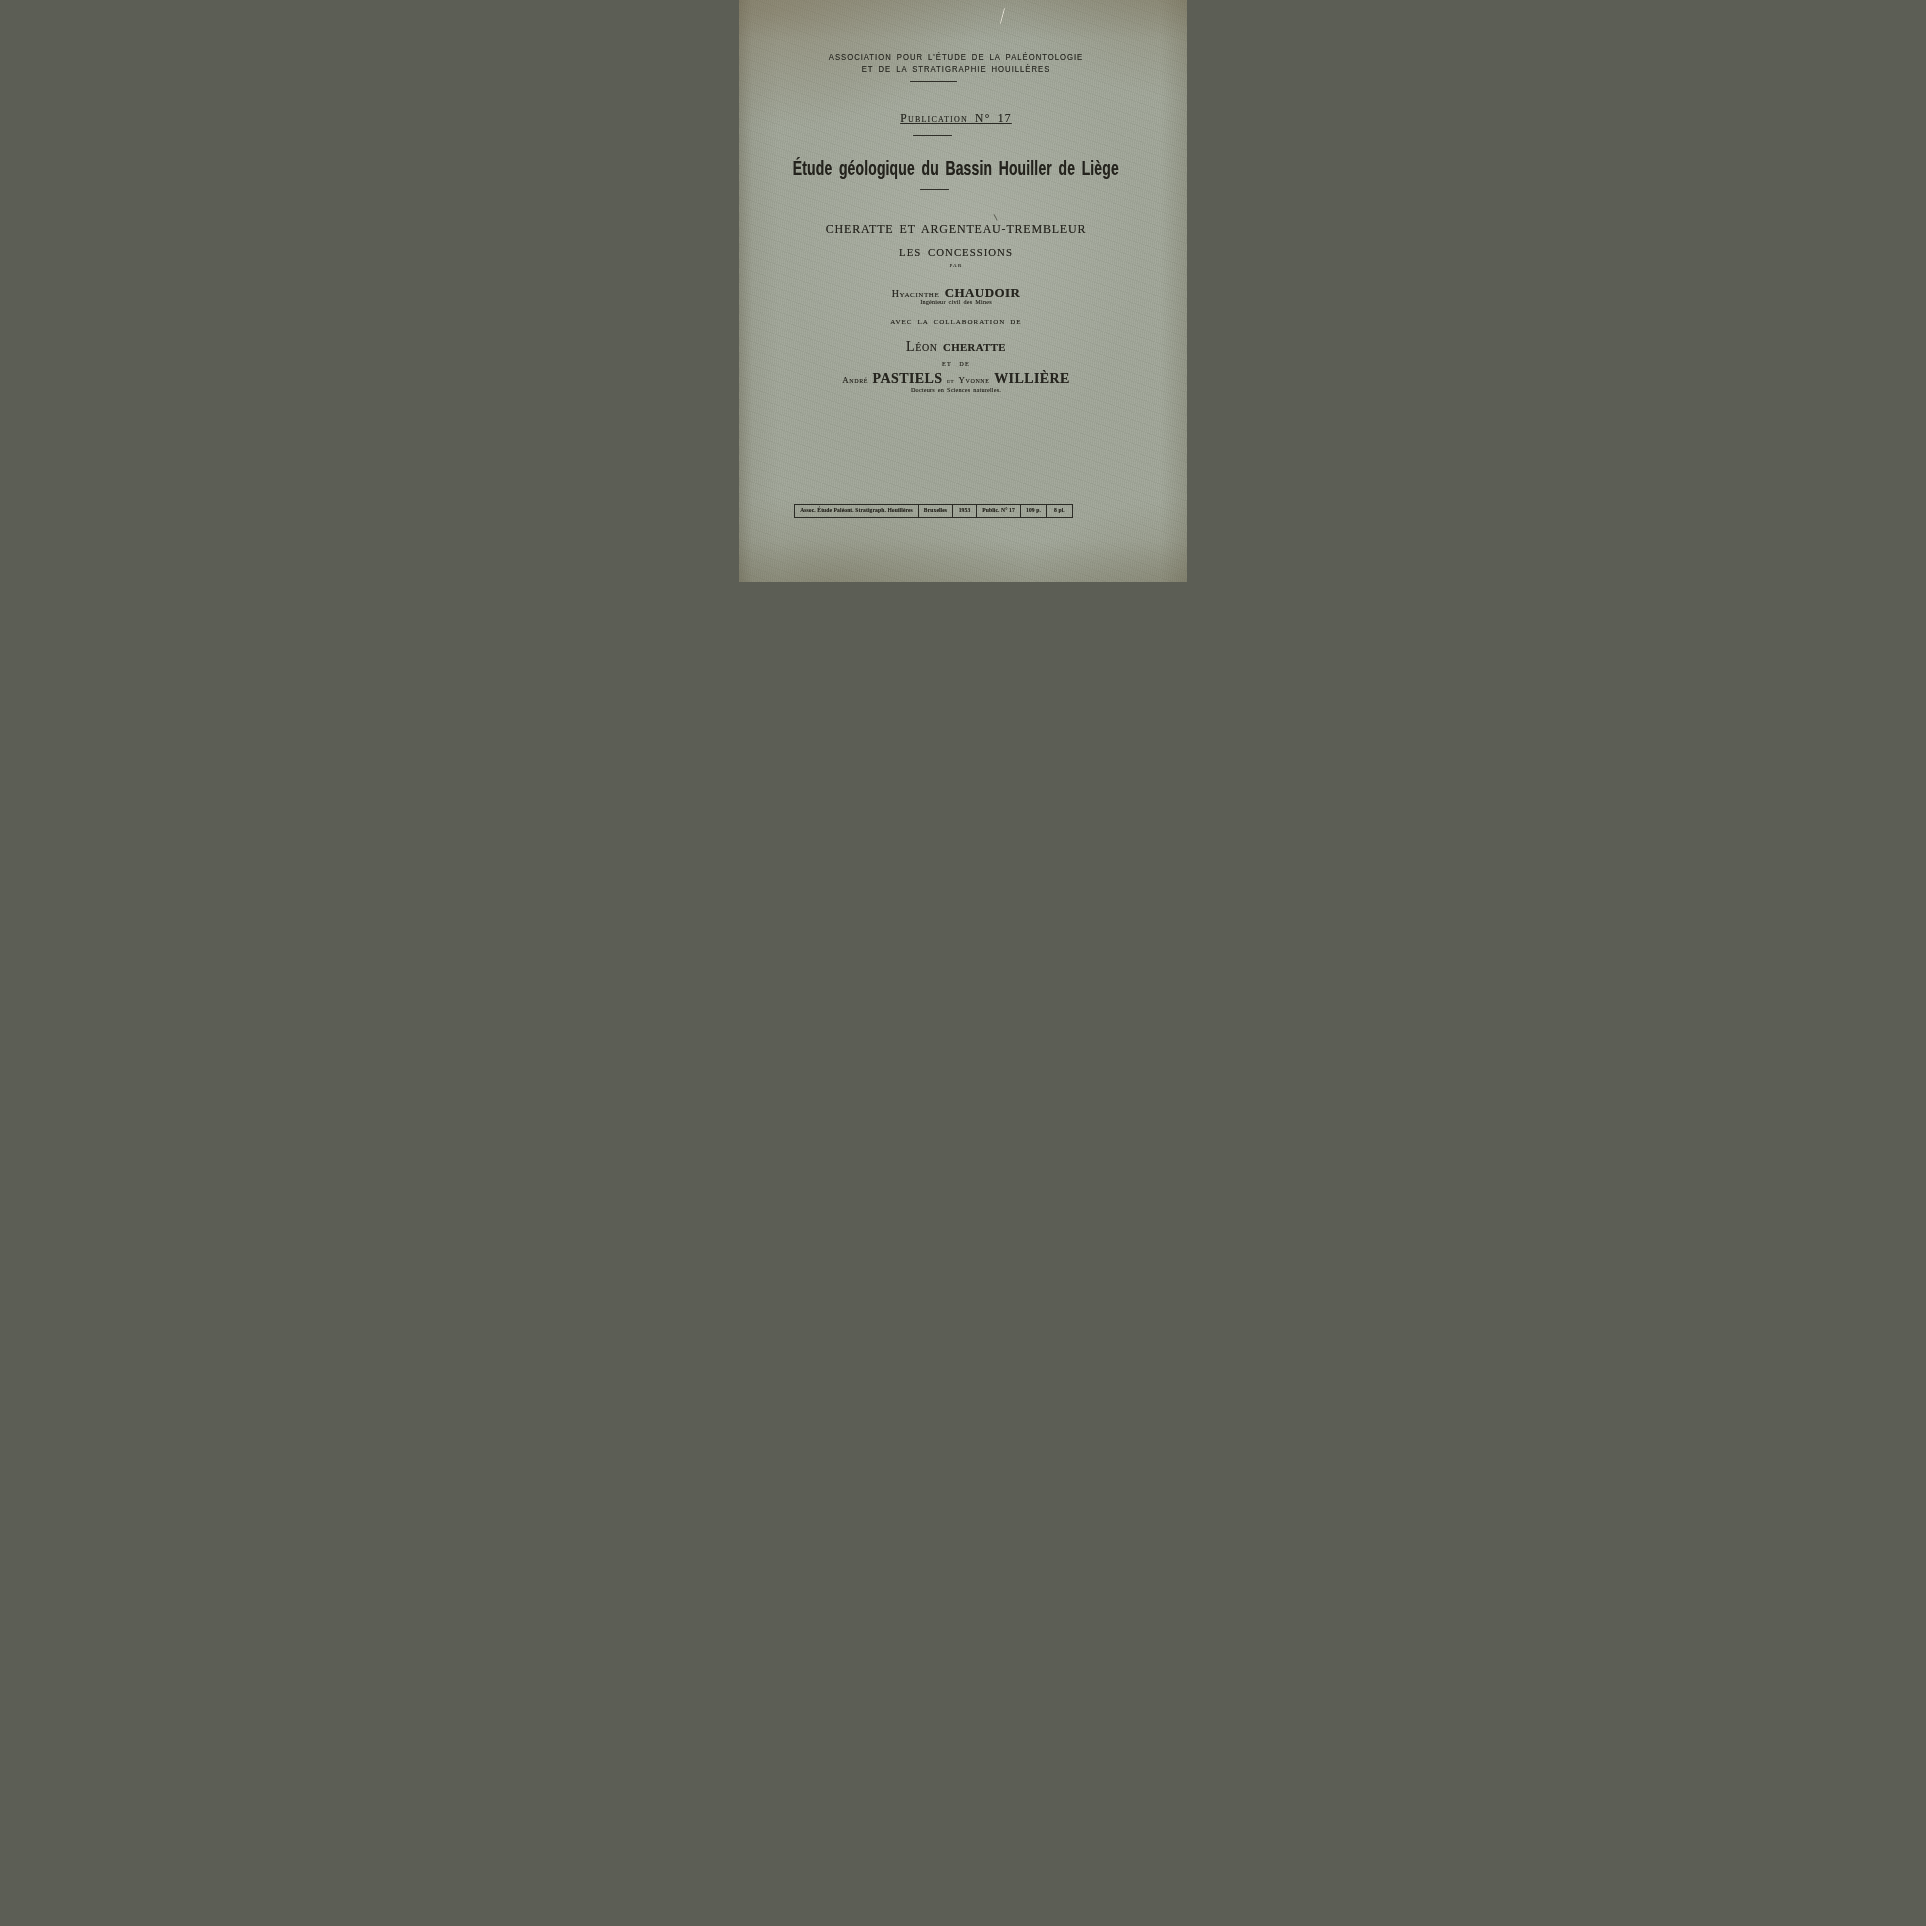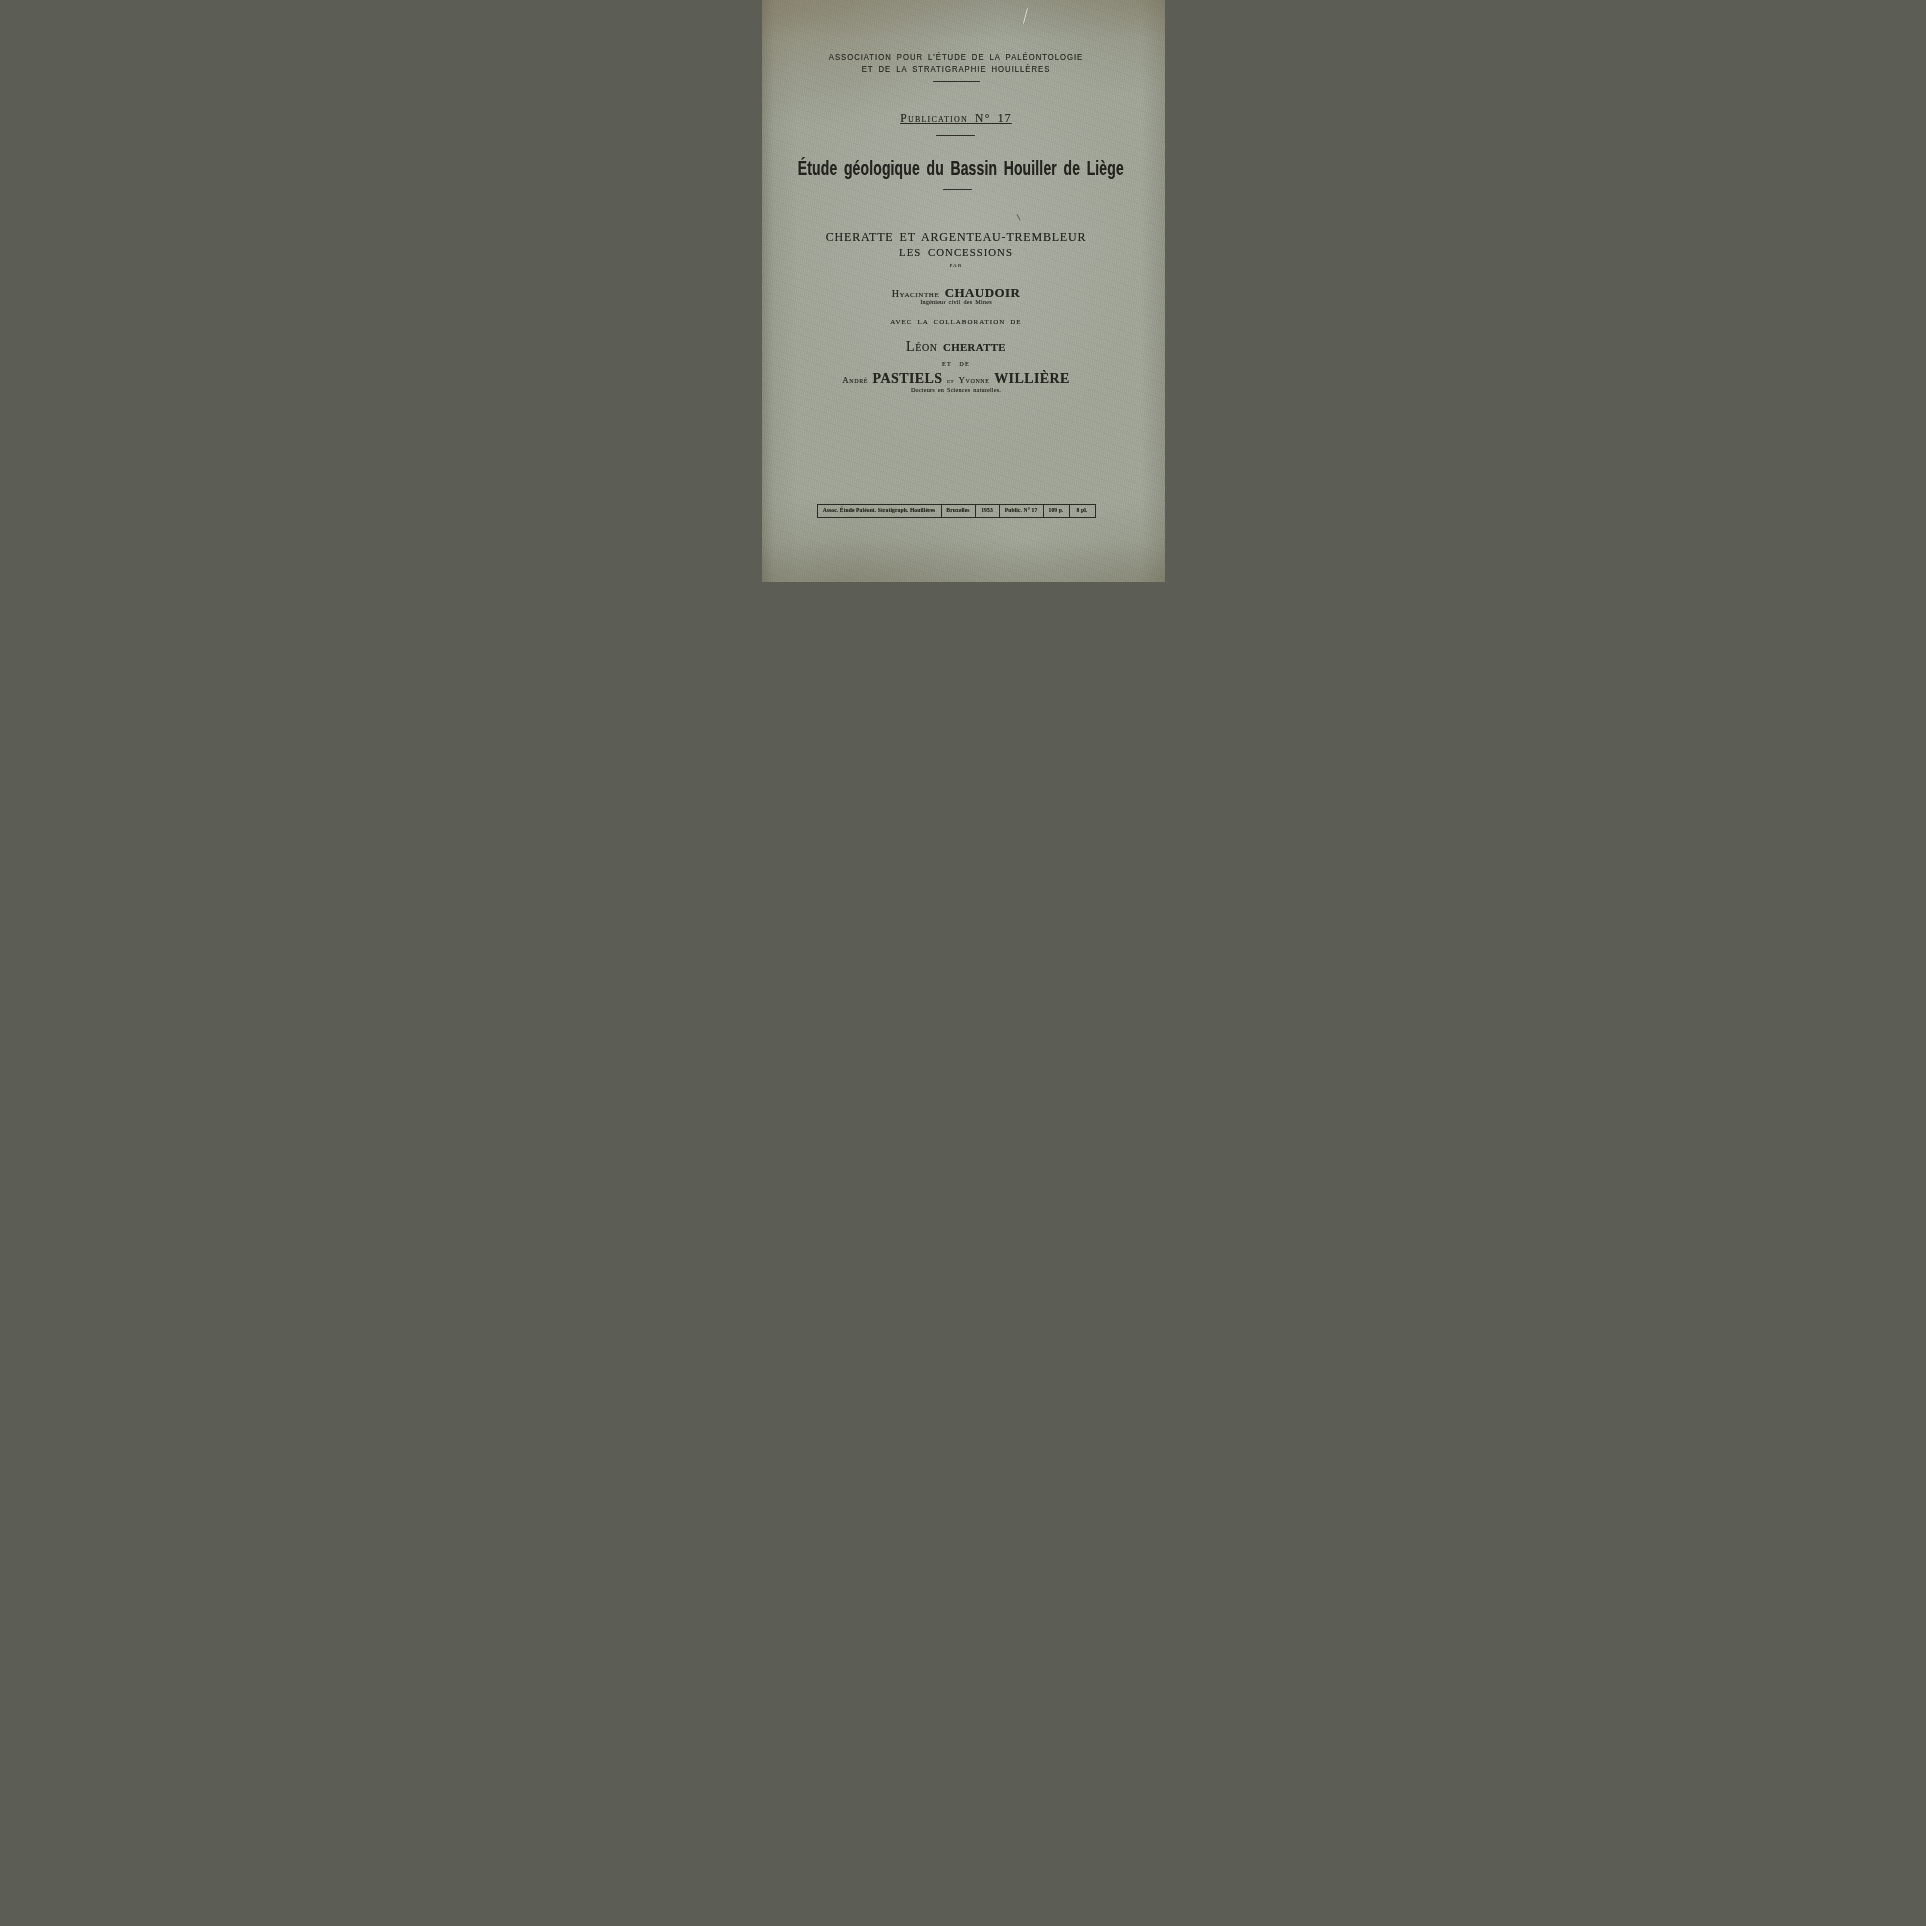--- a/index.html
+++ b/index.html
@@ -1,18 +1,18 @@
 <!DOCTYPE html>
 <html style="font-size:6.2px"><head>
 <meta charset="utf-8">
 <style>
   html,body{margin:0;padding:0;background:#5c5e55;}
   .page{
     position:relative;
-    width:403px;height:582px;
+    width:448px;height:582px;
     margin:0 auto;
     overflow:hidden;
     background-color:#a1a699;
     background-image:
       radial-gradient(ellipse 347px 193px at 8% 2%, rgba(118,102,74,0.34), rgba(118,102,74,0) 60%),
       radial-gradient(ellipse 270px 162px at 98% 0%, rgba(112,100,72,0.28), rgba(112,100,72,0) 60%),
       radial-gradient(ellipse 347px 146px at 20% 100%, rgba(100,92,66,0.25), rgba(100,92,66,0) 60%),
       radial-gradient(ellipse 270px 139px at 100% 100%, rgba(100,92,66,0.22), rgba(100,92,66,0) 60%),
       linear-gradient(90deg, rgba(80,72,52,0.30), rgba(80,72,52,0.08) 3%, rgba(80,72,52,0) 9%),
       linear-gradient(-90deg, rgba(84,78,56,0.20), rgba(84,78,56,0) 6%),
@@ -38,21 +38,21 @@
   .rule-assoc{top:81px;left:171px;width:47px;height:1.2px;}
   .publine{top:113px;font-size:11.6px;line-height:12.3px;font-variant:small-caps;
            letter-spacing:1.2px;word-spacing:3.1px;color:#2a2a24;text-decoration:underline;}
   .rule-pub{top:135px;left:174px;width:39px;height:1.2px;}
   .maintitle{top:159px;font-family:"Liberation Sans", sans-serif;font-weight:bold;
              font-size:17px;line-height:20px;color:#24231d;}
   .maintitle .stretch{display:inline-block;transform:scale(0.82,1.18);
                       transform-origin:50% 50%;word-spacing:3.1px;letter-spacing:0.2px;}
   .rule-title{top:189px;left:181px;width:29px;height:1px;}
   .sub1{top:211px;font-size:10.8px;line-height:10.8px;letter-spacing:1px;word-spacing:3.1px;margin-top:36px;}
-  .sub2{top:231px;font-size:12px;line-height:13px;letter-spacing:0.8px;word-spacing:2.3px;}
+  .sub2{top:223px;font-size:12px;line-height:13px;letter-spacing:0.8px;word-spacing:2.3px;}
   .par{top:263px;font-size:5px;line-height:6.2px;letter-spacing:1.3px;}
   .authorline{top:287px;line-height:11.6px;}
   .fn{font-variant:small-caps;font-size:10px;letter-spacing:0.6px;}
   .ln{font-weight:bold;font-size:13px;letter-spacing:0.4px;}
   .gap{display:inline-block;width:5.4px;}
   .authorsub{top:298px;font-size:6.2px;line-height:7.7px;letter-spacing:0.2px;word-spacing:1.2px;}
   .collab{top:318px;font-size:7px;line-height:8.5px;letter-spacing:1px;word-spacing:2.3px;}
   .name1{top:341px;line-height:11.6px;}
   .name1 .fn{font-size:14px;}
   .name1 .ln{font-size:10.8px;}

